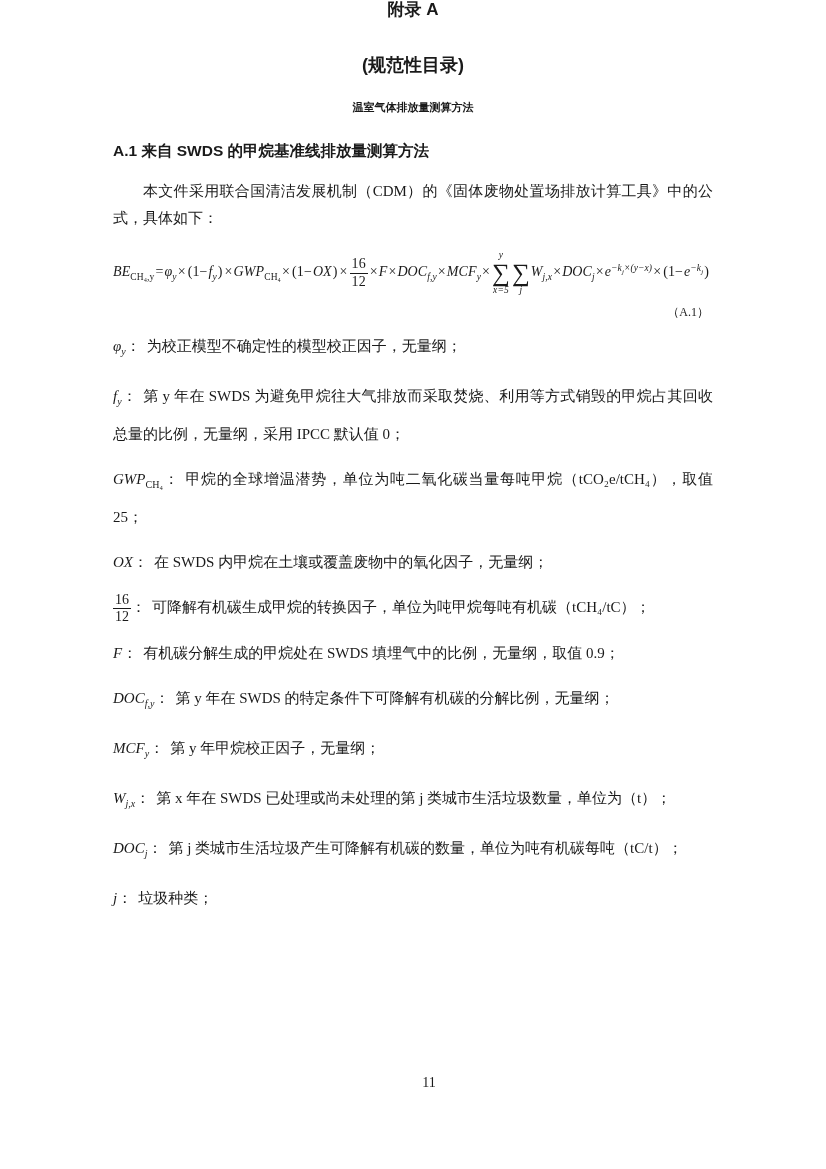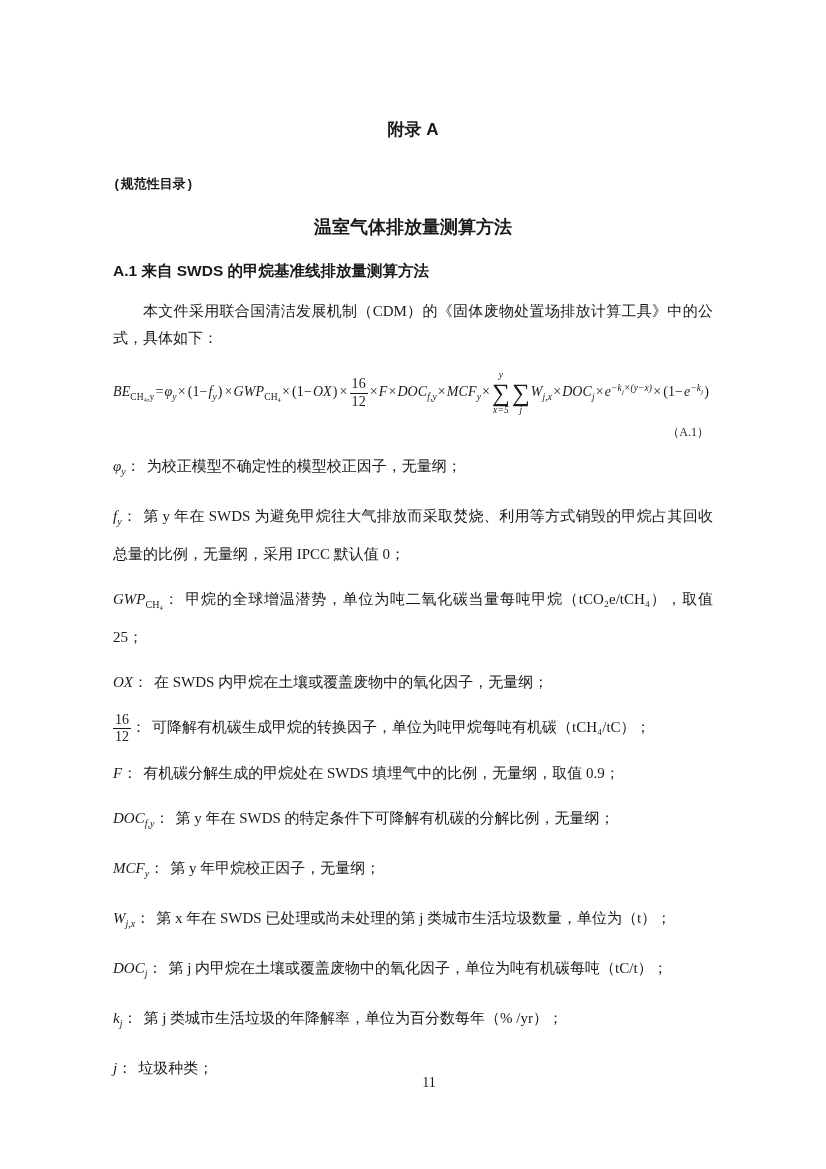--- a/index.html
+++ b/index.html
@@ -4,33 +4,33 @@
 <style>
   html, body { margin: 0; padding: 0; }
   body {
     width: 826px; height: 1169px;
     background: #ffffff;
     color: #1a1a1a;
     font-family: "Liberation Serif", serif;
     position: relative;
     overflow: hidden;
   }
-  .content { margin: 16px 113px; padding-top: 104px; }
+  .content { margin: 0 113px; }
 
   .h-appendix {
     text-align: center; font-family: "Liberation Sans", sans-serif;
     font-weight: 700; font-size: 17px; line-height: 20px; margin: 0;
   }
   .h-normative {
-    text-align: left; font-family: Liberation Mono, monospace;
-    font-weight: 600; font-size: 13px; line-height: 18px; margin-top: 36px;
+    text-align: center; font-family: Liberation Sans, sans-serif;
+    font-weight: 600; font-size: 18px; line-height: 18px; margin-top: 36px;
   }
   .h-method {
     text-align: center; font-family: "Liberation Sans", sans-serif;
-    font-weight: 600; font-size: 18px; line-height: 18px; margin-top: 24px;
+    font-weight: 600; font-size: 11px; line-height: 18px; margin-top: 24px;
   }
   .h-section {
     font-family: "Liberation Sans", sans-serif; font-weight: 700;
     font-size: 15.5px; line-height: 19px; margin-top: 25px;
   }
   .intro {
     font-size: 15px; line-height: 27px; margin: 18px 0 0 0;
     text-indent: 2em; text-align: justify;
   }
 
@@ -141,26 +141,23 @@
 
   <div class="def-item">
     <span class="def-sym">MCF<sub>y</sub></span><span class="def-colon">：</span><span class="def-text">第 y 年甲烷校正因子，无量纲；</span>
   </div>
 
   <div class="def-item">
     <span class="def-sym">W<sub>j,x</sub></span><span class="def-colon">：</span><span class="def-text">第 x 年在 SWDS 已处理或尚未处理的第 j 类城市生活垃圾数量，单位为（t）；</span>
   </div>
 
   <div class="def-item">
-    <span class="def-sym">DOC<sub>j</sub></span><span class="def-colon">：</span><span class="def-text">第 j 内甲烷在土壤或覆盖废物中的氧化因子，单位为吨有机碳每吨（tC/t）；</span>
+    <span class="def-sym">DOC<sub>j</sub></span><span class="def-colon">：</span><span class="def-text">第 j 类城市生活垃圾产生可降解有机碳的数量，单位为吨有机碳每吨（tC/t）；</span>
   </div>
 
-  <div class="def-item">
-    <span class="def-sym">k<sub>j</sub></span><span class="def-colon">：</span><span class="def-text">第 j 类城市生活垃圾的年降解率，单位为百分数每年（% /yr）；</span>
-  </div>
 
   <div class="def-item">
     <span class="def-sym">j</span><span class="def-colon">：</span><span class="def-text">垃圾种类；</span>
   </div>
 </div>
 
 </div>
 
 <div class="page-number">11</div>
 

